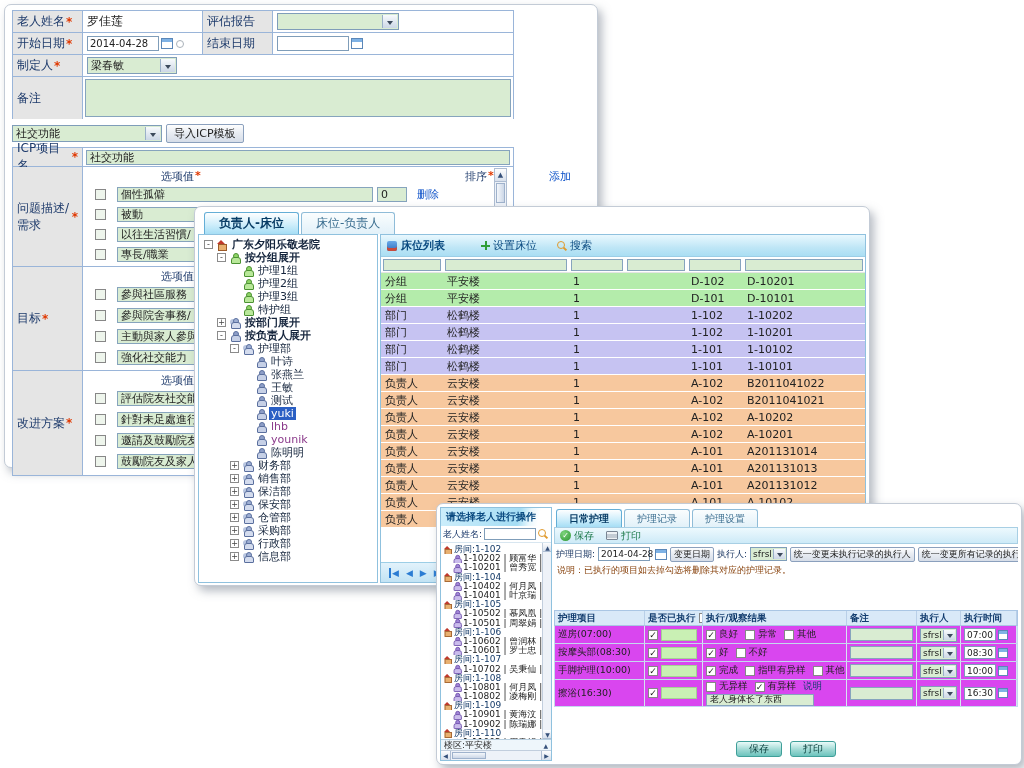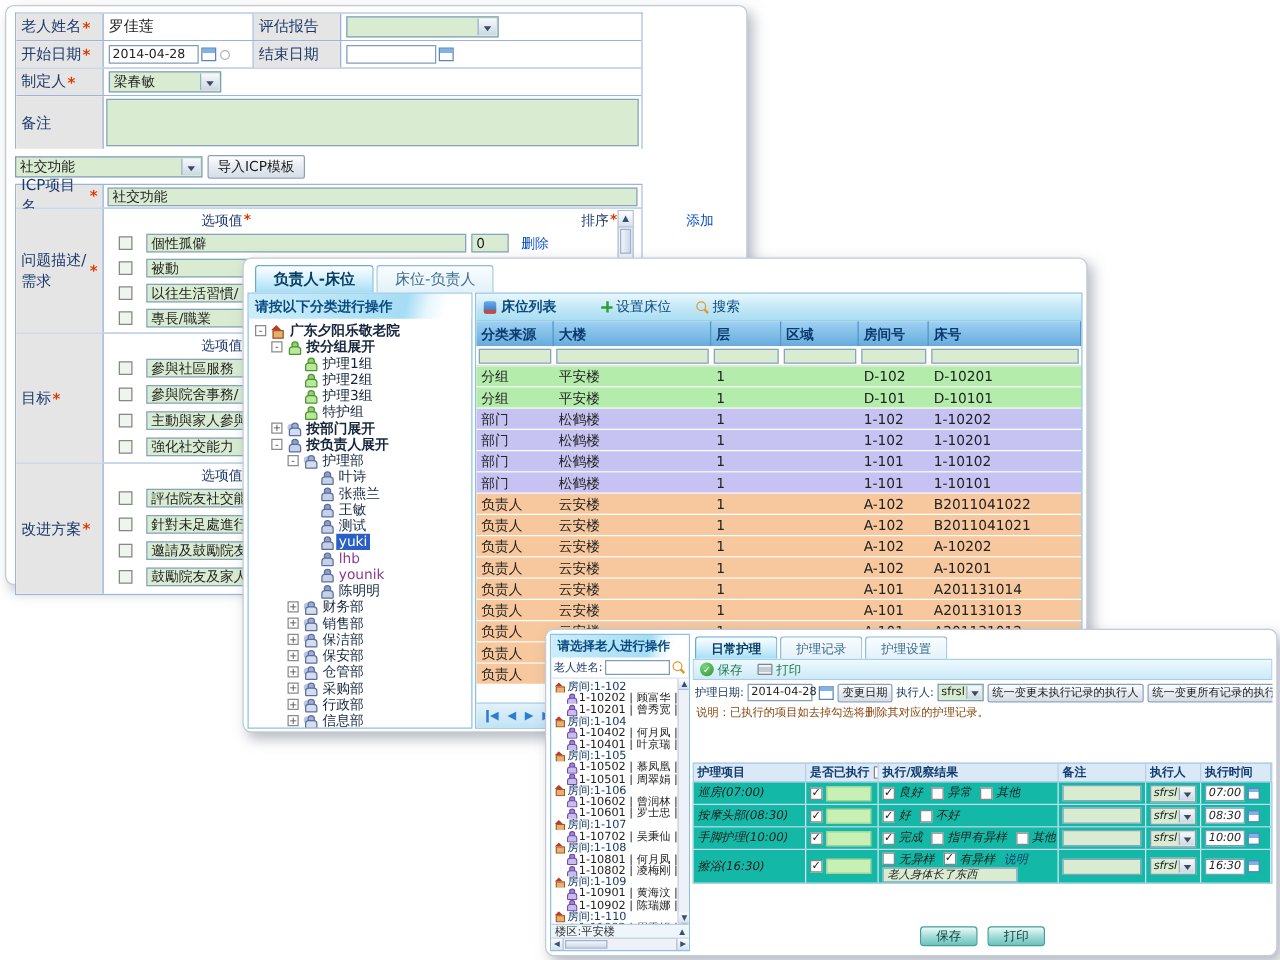--- a/index.html
+++ b/index.html
@@ -170,21 +170,21 @@
   .care-pane .tab{height:18px;padding:0 12px;font-size:10px;}
   .care-toolbar{height:17px;flex:none;background:linear-gradient(#edf9fe,#cdeaf7);border:1px solid #a8cfe4;
         display:flex;align-items:center;gap:12px;padding:0 5px;font-size:10px;color:#1f7a4d;}
   .care-toolbar .titem{display:flex;align-items:center;gap:3px;}
   .care-ctrl{height:20px;flex:none;display:flex;align-items:center;gap:3px;padding:0 2px;font-size:9px;color:#14315e;white-space:nowrap;}
   .care-ctrl .btn{font-size:9px;padding:1px 3px;height:15px;}
   .care-note{height:12px;flex:none;font-size:9px;color:#8a4510;padding-left:3px;display:flex;align-items:center;}
   .ch-row{display:flex;height:16px;flex:none;background:#d9e9f8;border:1px solid #aac6e4;margin-top:34px;}
   .ch{display:flex;align-items:center;gap:3px;padding:0 3px;font-size:9.5px;font-weight:bold;color:#123c6e;
        border-right:1px solid #b9cfe8;overflow:hidden;white-space:nowrap;}
-  .crow{display:flex;flex:none;border:1px solid #c4d8ee;border-top:none;background:#14b8a6;font-style:italic;}
+  .crow{display:flex;flex:none;border:1px solid #c4d8ee;border-top:none;background:#d946ef;}
   .cc{display:flex;align-items:center;padding:0 3px;font-size:9.5px;color:#222;border-right:1px solid #d5e4f2;
        overflow:hidden;white-space:nowrap;}
   .fillg{flex:1;height:12px;background:#c9f0b4;border:1px solid #a4d293;margin:0 2px 0 3px;}
   .optbox{display:flex;align-items:center;gap:3px;margin-right:7px;font-size:9.5px;}
   .care-btnbar{margin-top:auto;height:24px;flex:none;display:flex;align-items:center;justify-content:center;gap:8px;}
   .teal-btn{display:inline-flex;align-items:center;justify-content:center;width:46px;height:16px;border-radius:3px;
        background:linear-gradient(#eafbf9,#9fd9d4 55%,#6cc3bd);border:1px solid #3f9f99;color:#083f3c;font-size:10px;}
 </style>
 </head>
 <body>
@@ -447,23 +447,20 @@
     </div>
   </section>
 
   <section class="win w2">
     <div class="tabbar" id="w2-tabs">
         <span class="tab active">负责人-床位</span>
         <span class="tab ">床位-负责人</span>
       </div>
     <div class="w2-body">
       <div class="tree-pane">
-        <div class="cyan-head" style="font-size:11px;">
-          <span>请按以下分类进行操作</span>
-          </div>
         <div class="tree-scroll" id="org-tree">
     <div class="tnode " style="padding-left:3px">
       <span class="exp">-</span>
       <span class="ti house"></span>
       <span class="tlabel b ">广东夕阳乐敬老院</span>
     </div>
     <div class="tnode " style="padding-left:16px">
       <span class="exp">-</span>
       <span class="ti group"></span>
       <span class="tlabel b ">按分组展开</span>
@@ -595,28 +592,20 @@
           <span class="bed-toolbtn">
             <span class="i-plus"></span>
             <span>设置床位</span>
             </span>
           <span style="width:10px;"></span>
           <span class="bed-toolbtn">
             <span class="i-mag"></span>
             <span>搜索</span>
             </span>
         </div>
-        <div class="bh-row" id="bed-head">
-            <span class="bh" style="width:62px;">分类来源</span>
-            <span class="bh" style="width:126px;">大楼</span>
-            <span class="bh" style="width:56px;">层</span>
-            <span class="bh" style="width:62px;">区域</span>
-            <span class="bh" style="width:56px;">房间号</span>
-            <span class="bh" style="width:122px;flex:1;">床号</span>
-          </div>
         <div class="bf-row" id="bed-filter">
             <span class="bf" style="width:62px;">
               <span class="g-input"></span>
             </span>
             <span class="bf" style="width:126px;">
               <span class="g-input"></span>
             </span>
             <span class="bf" style="width:56px;">
               <span class="g-input"></span>
             </span>

